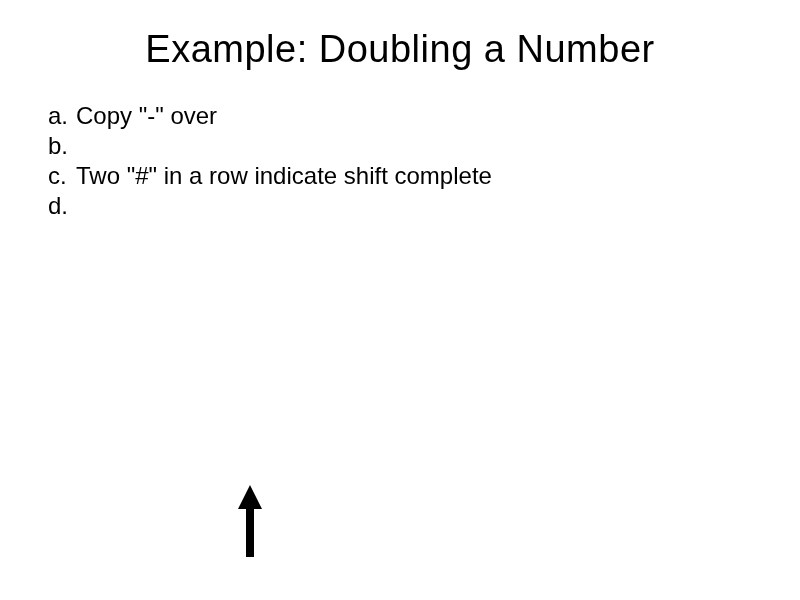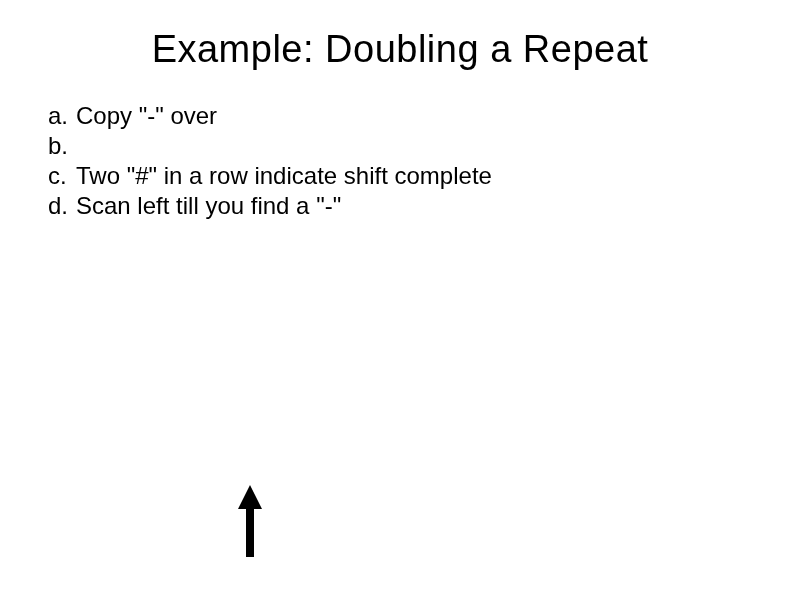--- a/index.html
+++ b/index.html
@@ -40,37 +40,36 @@
       left: 236px;
       top: 485px;
     }
     .arrow svg {
       display: block;
     }
   </style>
 </head>
 <body>
 
-<h1 class="title">Example: Doubling a Repeat</h1>
+<h1 class="title">Example: Doubling a Number</h1>
 
 <div class="steps">
   <div class="step">
     <span class="step-label">a.</span>
     <span>Copy "-" over</span>
   </div>
   <div class="step">
     <span class="step-label">b.</span>
   </div>
   <div class="step">
     <span class="step-label">c.</span>
     <span>Two "#" in a row indicate shift complete</span>
   </div>
   <div class="step">
     <span class="step-label">d.</span>
-    <span>Scan left till you find a "-"</span>
   </div>
 </div>
 
 <div class="arrow">
   <svg width="28" height="72" viewBox="0 0 28 72">
     <polygon points="14,0 26,24 18,24 18,72 10,72 10,24 2,24" fill="#000000"></polygon>
   </svg>
 </div>
 
 </body></html>

